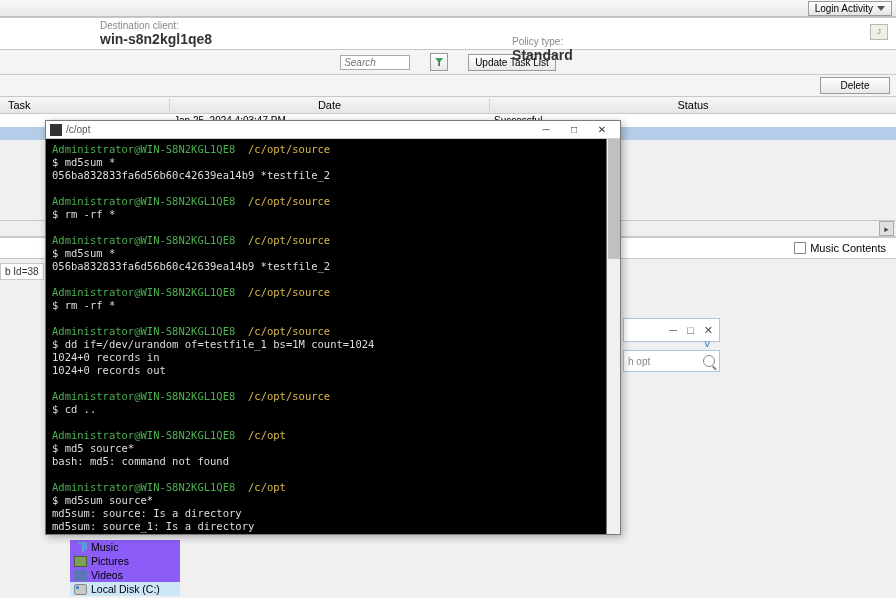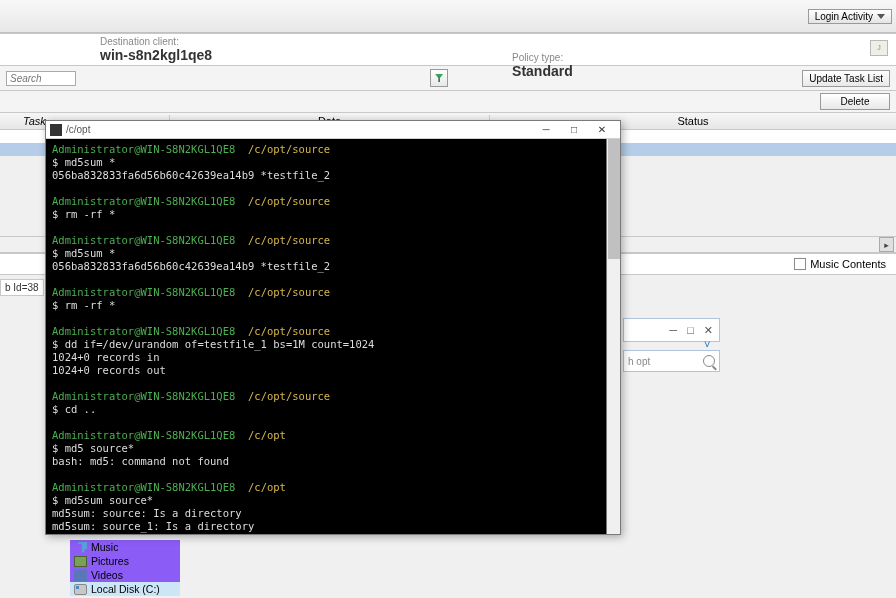--- a/index.html
+++ b/index.html
@@ -12,21 +12,21 @@
     overflow: hidden;
     position: relative;
   }
   .top-toolbar {
     height: 17px;
     background: linear-gradient(#f8f8f8,#e8e8e8);
     border-bottom: 1px solid #c0c0c0;
     display: flex;
     justify-content: flex-end;
     align-items: center;
-    padding: 16px 4px;
+    padding: 0 4px;
   }
   .login-activity-btn {
     background: linear-gradient(#fff,#e4e4e4);
     border: 1px solid #9a9a9a;
     padding: 1px 6px;
     font-size: 10px;
     cursor: pointer;
     display: flex;
     align-items: center;
     gap: 4px;
@@ -52,23 +52,23 @@
     width: 18px; height: 16px;
     background: #eef0e8;
     border: 1px solid #b8b8b8;
     font-size: 7px;
     text-align: center;
     line-height: 14px;
     color: #888;
   }
   .search-row {
     display: flex;
-    justify-content: space-between;
-    align-items: center;
-    gap: 12px;
+    justify-content: center;
+    align-items: center;
+    gap: 20px;
     padding: 3px 6px;
     background: #f4f4f4;
     border-bottom: 1px solid #c8c8c8;
   }
   .search-input {
     width: 70px;
     border: 1px solid #aaa;
     font-size: 10px;
     padding: 1px 3px;
     color: #aaa;
@@ -96,21 +96,21 @@
     text-align: center;
   }
   .del-btn-row { display:flex;justify-content:flex-end;padding:2px 6px;background:#f4f4f4;border-bottom:1px solid #c8c8c8; }
   .grid-header {
     display: flex;
     background: linear-gradient(#f6f6f6,#e6e6e6);
     border-bottom: 1px solid #c8c8c8;
     height: 17px;
     align-items: center;
   }
-  .col-task { width: 170px; padding-left: 23px; border-right: 1px solid #d0d0d0; font-style: italic; }
+  .col-task { width: 170px; padding-left: 8px; border-right: 1px solid #d0d0d0; }
   .col-date { width: 320px; text-align: center; border-right: 1px solid #d0d0d0; }
   .col-status { flex: 1; text-align: center; }
   .grid-body { background: #fff; }
   .grid-row { display: flex; height: 13px; align-items: center; font-size: 10px; }
   .grid-row.selected { background: #b5cde8; }
   .cell-task { width: 170px; padding-left: 8px; }
   .cell-date { width: 320px; padding-left: 4px; }
   .cell-status { flex: 1; padding-left: 4px; }
   .hscroll-stub {
     height: 17px;

